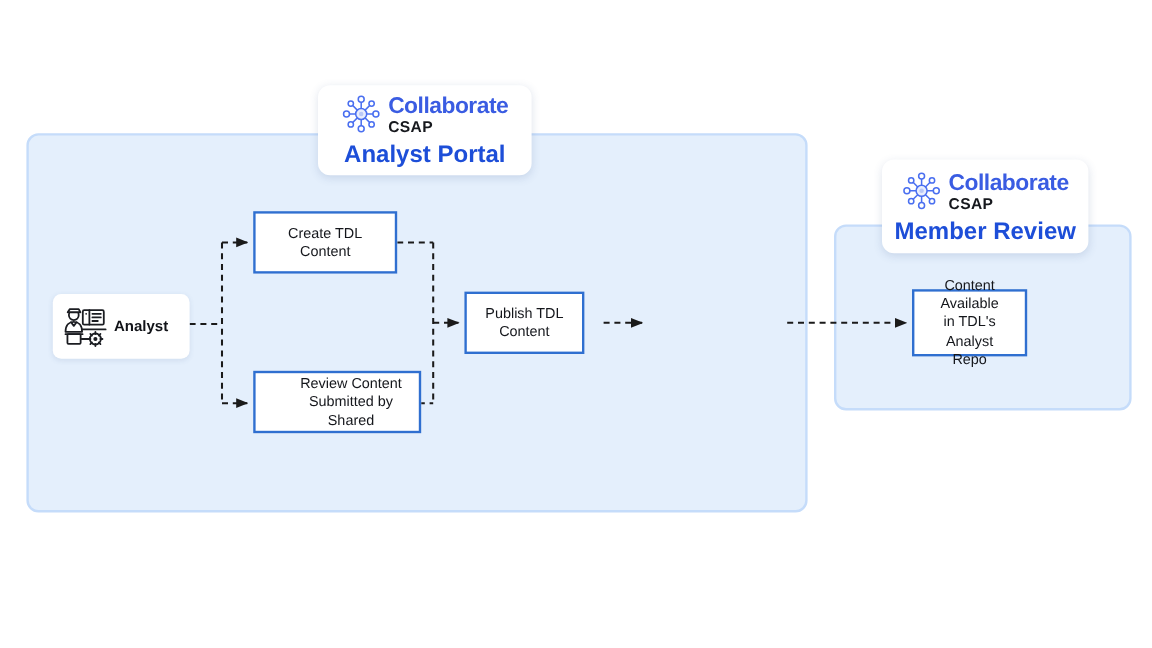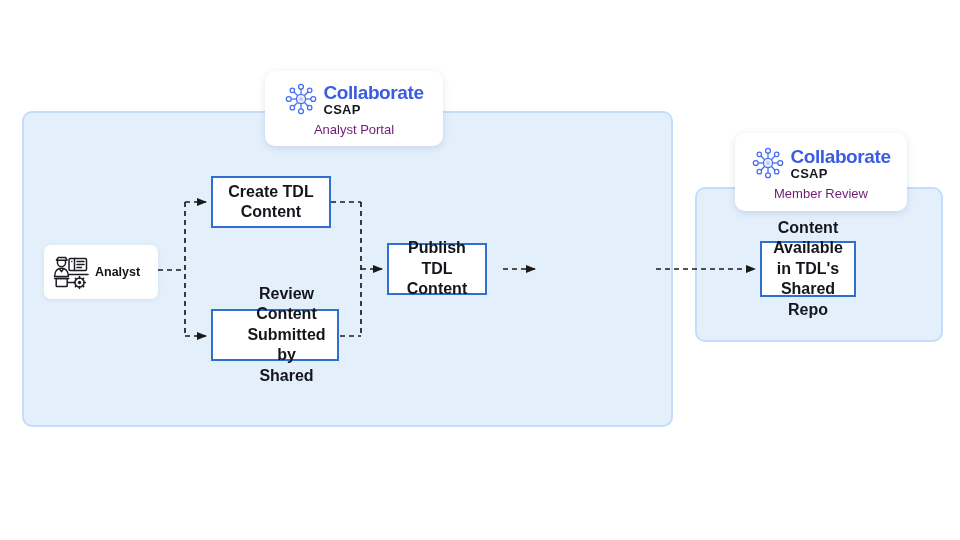--- a/index.html
+++ b/index.html
@@ -45,23 +45,23 @@
     letter-spacing: -0.4px;
   }
   .brand-sub {
     color: #16181d;
     font-size: 13px;
     font-weight: bold;
     letter-spacing: 0.3px;
     margin-top: 1px;
   }
   .portal-title {
-    font-size: 13px;
-    font-weight: normal;
-    color: #701a75;
+    font-size: 20px;
+    font-weight: bold;
+    color: #1d4ed8;
     margin-top: 6px;
   }
 
   
   #analyst-actor {
     position: absolute;
     left: 44px; top: 245px; width: 114px; height: 54px;
     background: #ffffff;
     border-radius: 7px;
     display: flex; align-items: center; gap: 5px;
@@ -73,28 +73,28 @@
     font-size: 12.5px; font-weight: bold; color: #111318;
   }
 
   
   .node {
     position: absolute;
     background: #ffffff;
     border: 2.5px solid #2f6fd0;
     display: flex; align-items: center; justify-content: center;
     text-align: center;
-    font-size: 16px;
-    font-weight: bold;
+    font-size: 12px;
+    font-weight: normal;
     color: #14161b;
     line-height: 1.28;
     padding: 3px 5px;
   }
   #node-create  { left: 211px; top: 176px; width: 120px; height: 52px; }
-  #node-review  { left: 211px; top: 309px; width: 128px; height: 52px; padding-left: 28px; }
+  #node-review  { left: 211px; top: 309px; width: 140px; height: 52px; padding-left: 28px; }
   #node-publish { left: 387px; top: 243px; width: 100px; height: 52px; }
   #node-avail   { left: 540px; top: 241px; width: 116px; height: 56px; }
   #node-shared  { left: 760px; top: 241px; width: 96px; height: 56px; }
 
   
   #wires { position: absolute; left: 0; top: 0; width: 960px; height: 540px; }
 </style>
 </head>
 <body>
 
@@ -194,21 +194,21 @@
     <div>
       <span>Publish TDL</span><br>
       <span>Content</span>
     </div>
   </div>
 
 
   <div class="node" id="node-shared">
     <div>
       <span>Content Available</span><br>
-      <span>in TDL's Shared</span><br>
+      <span>in TDL's Analyst</span><br>
       <span>Repo</span>
     </div>
   </div>
 
   <div class="portal-card" id="analyst-portal-card">
     <div class="brand-row">
       <span class="brand-mark">
         <svg viewBox="0 0 40 40" width="34" height="34">
           <g stroke="#4a6ff0" stroke-width="1.5" fill="none">
             <circle cx="20" cy="20" r="5.4" fill="#e8edfd"></circle>

